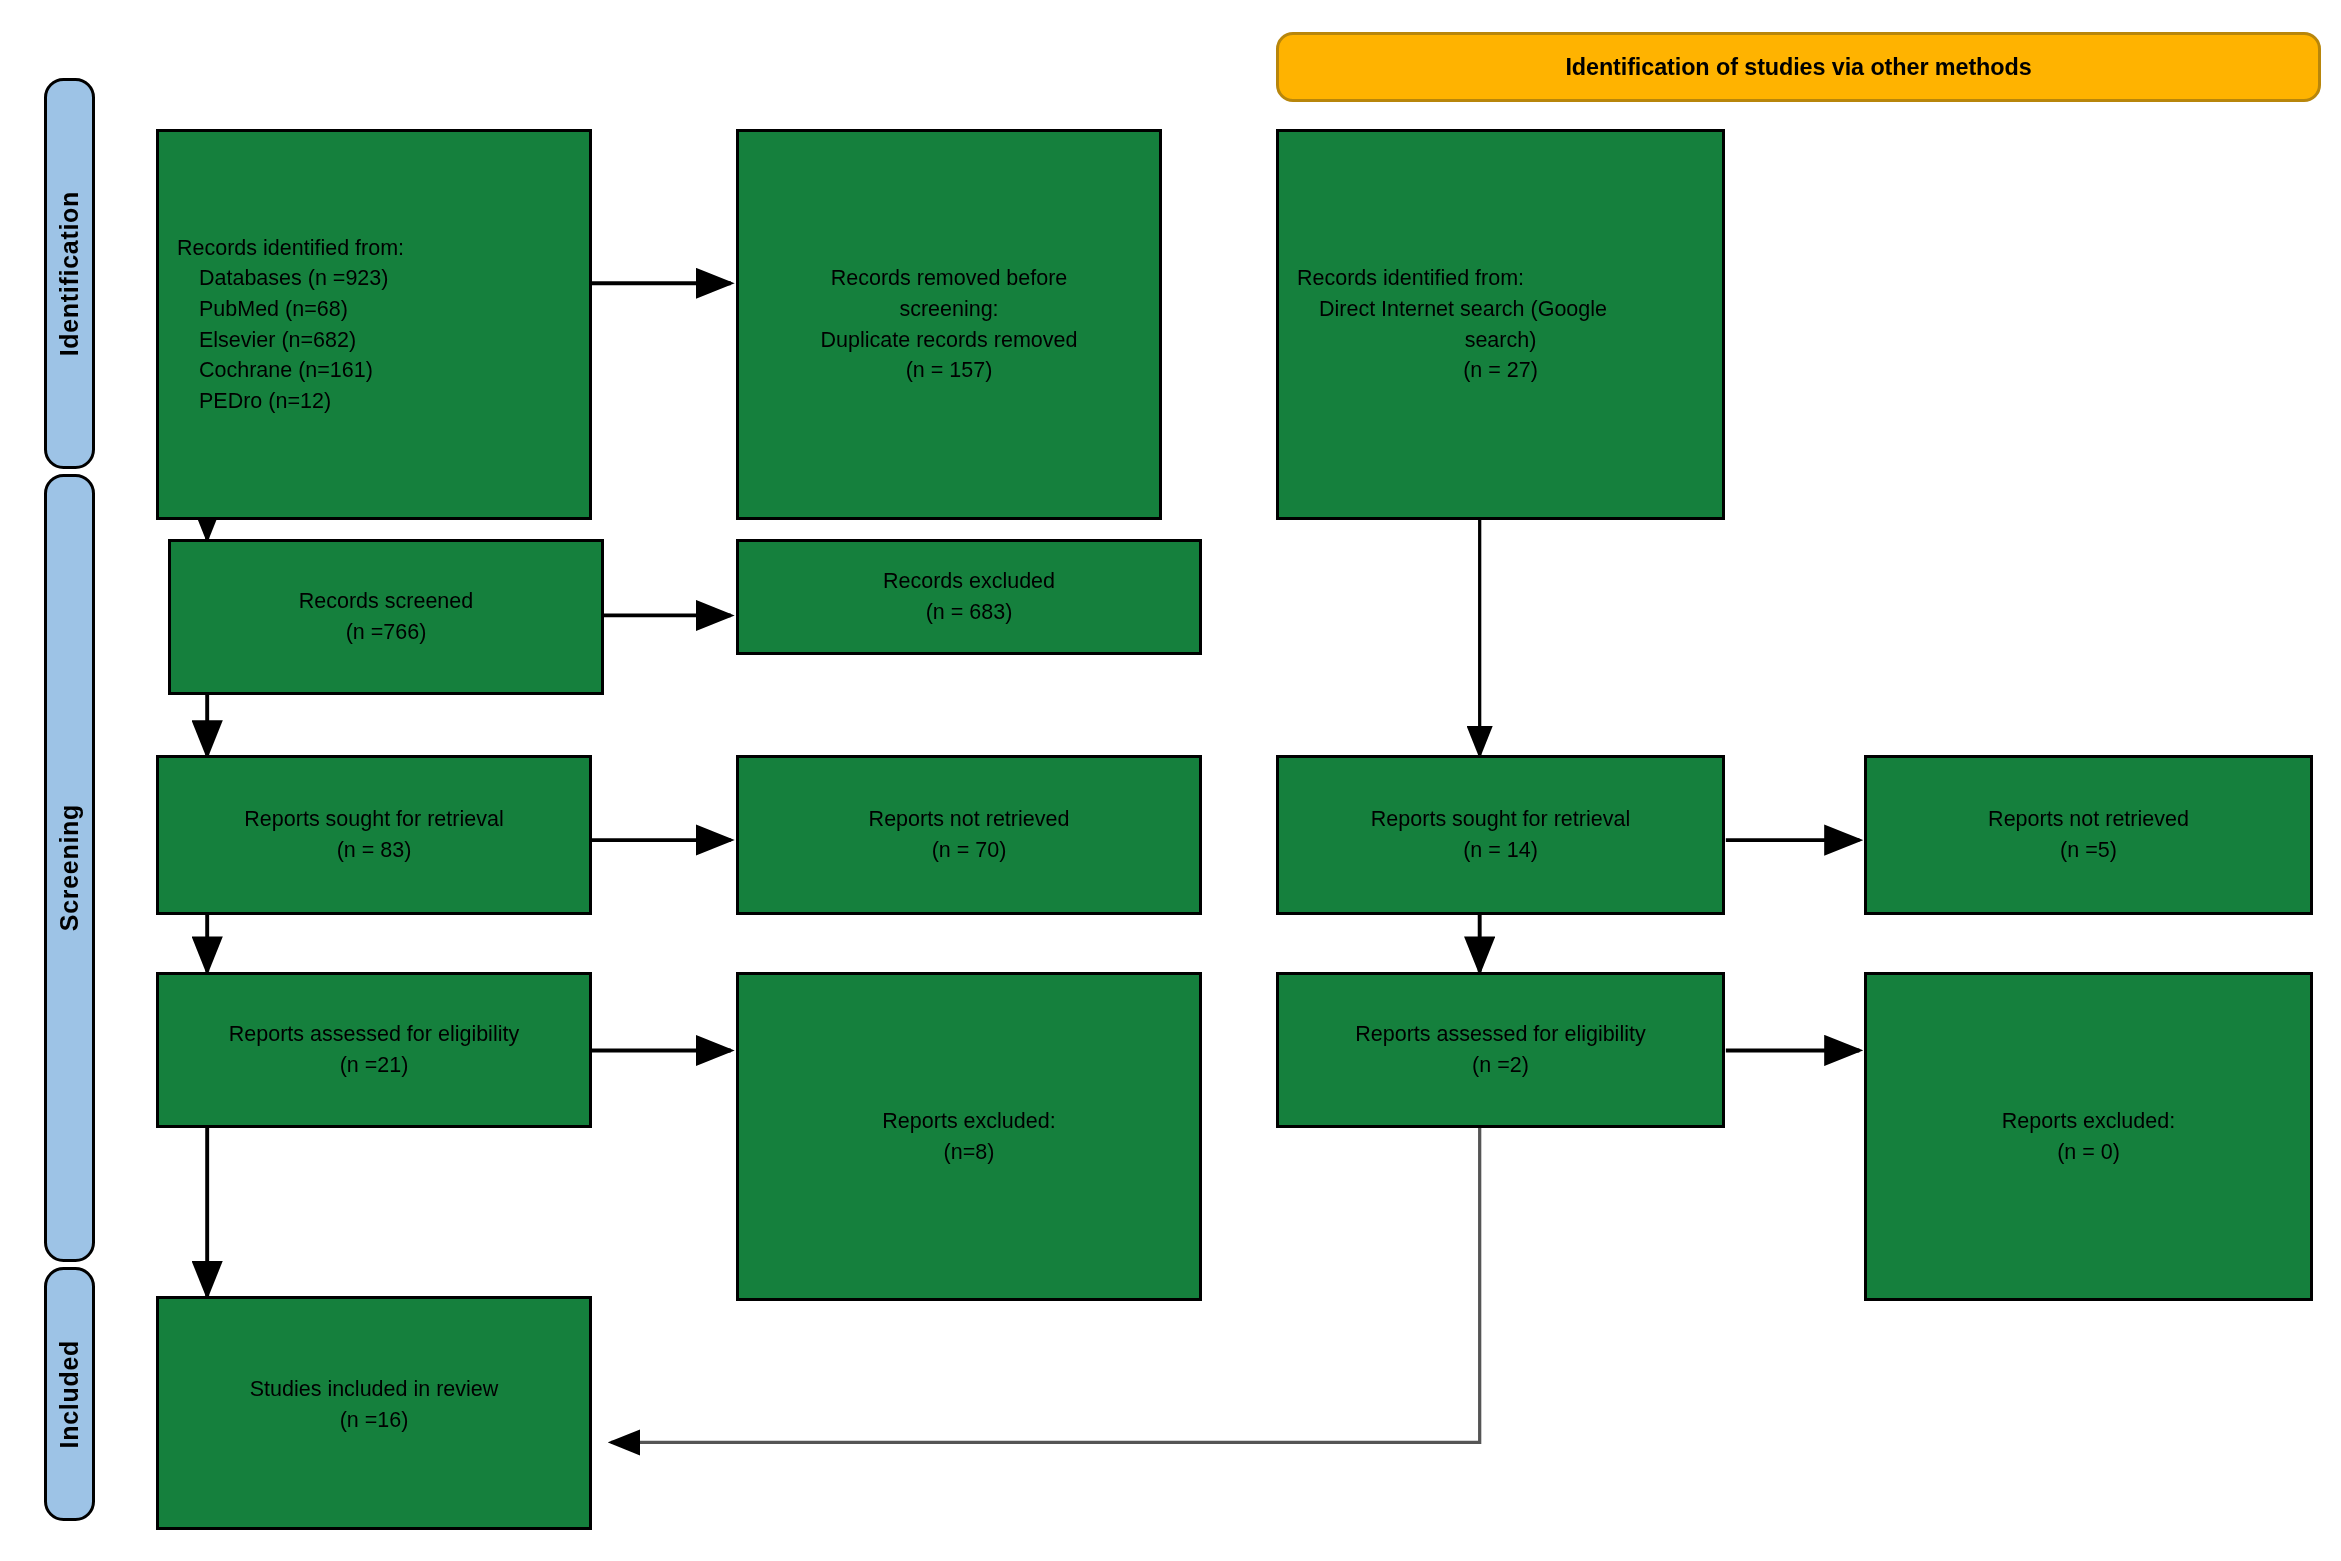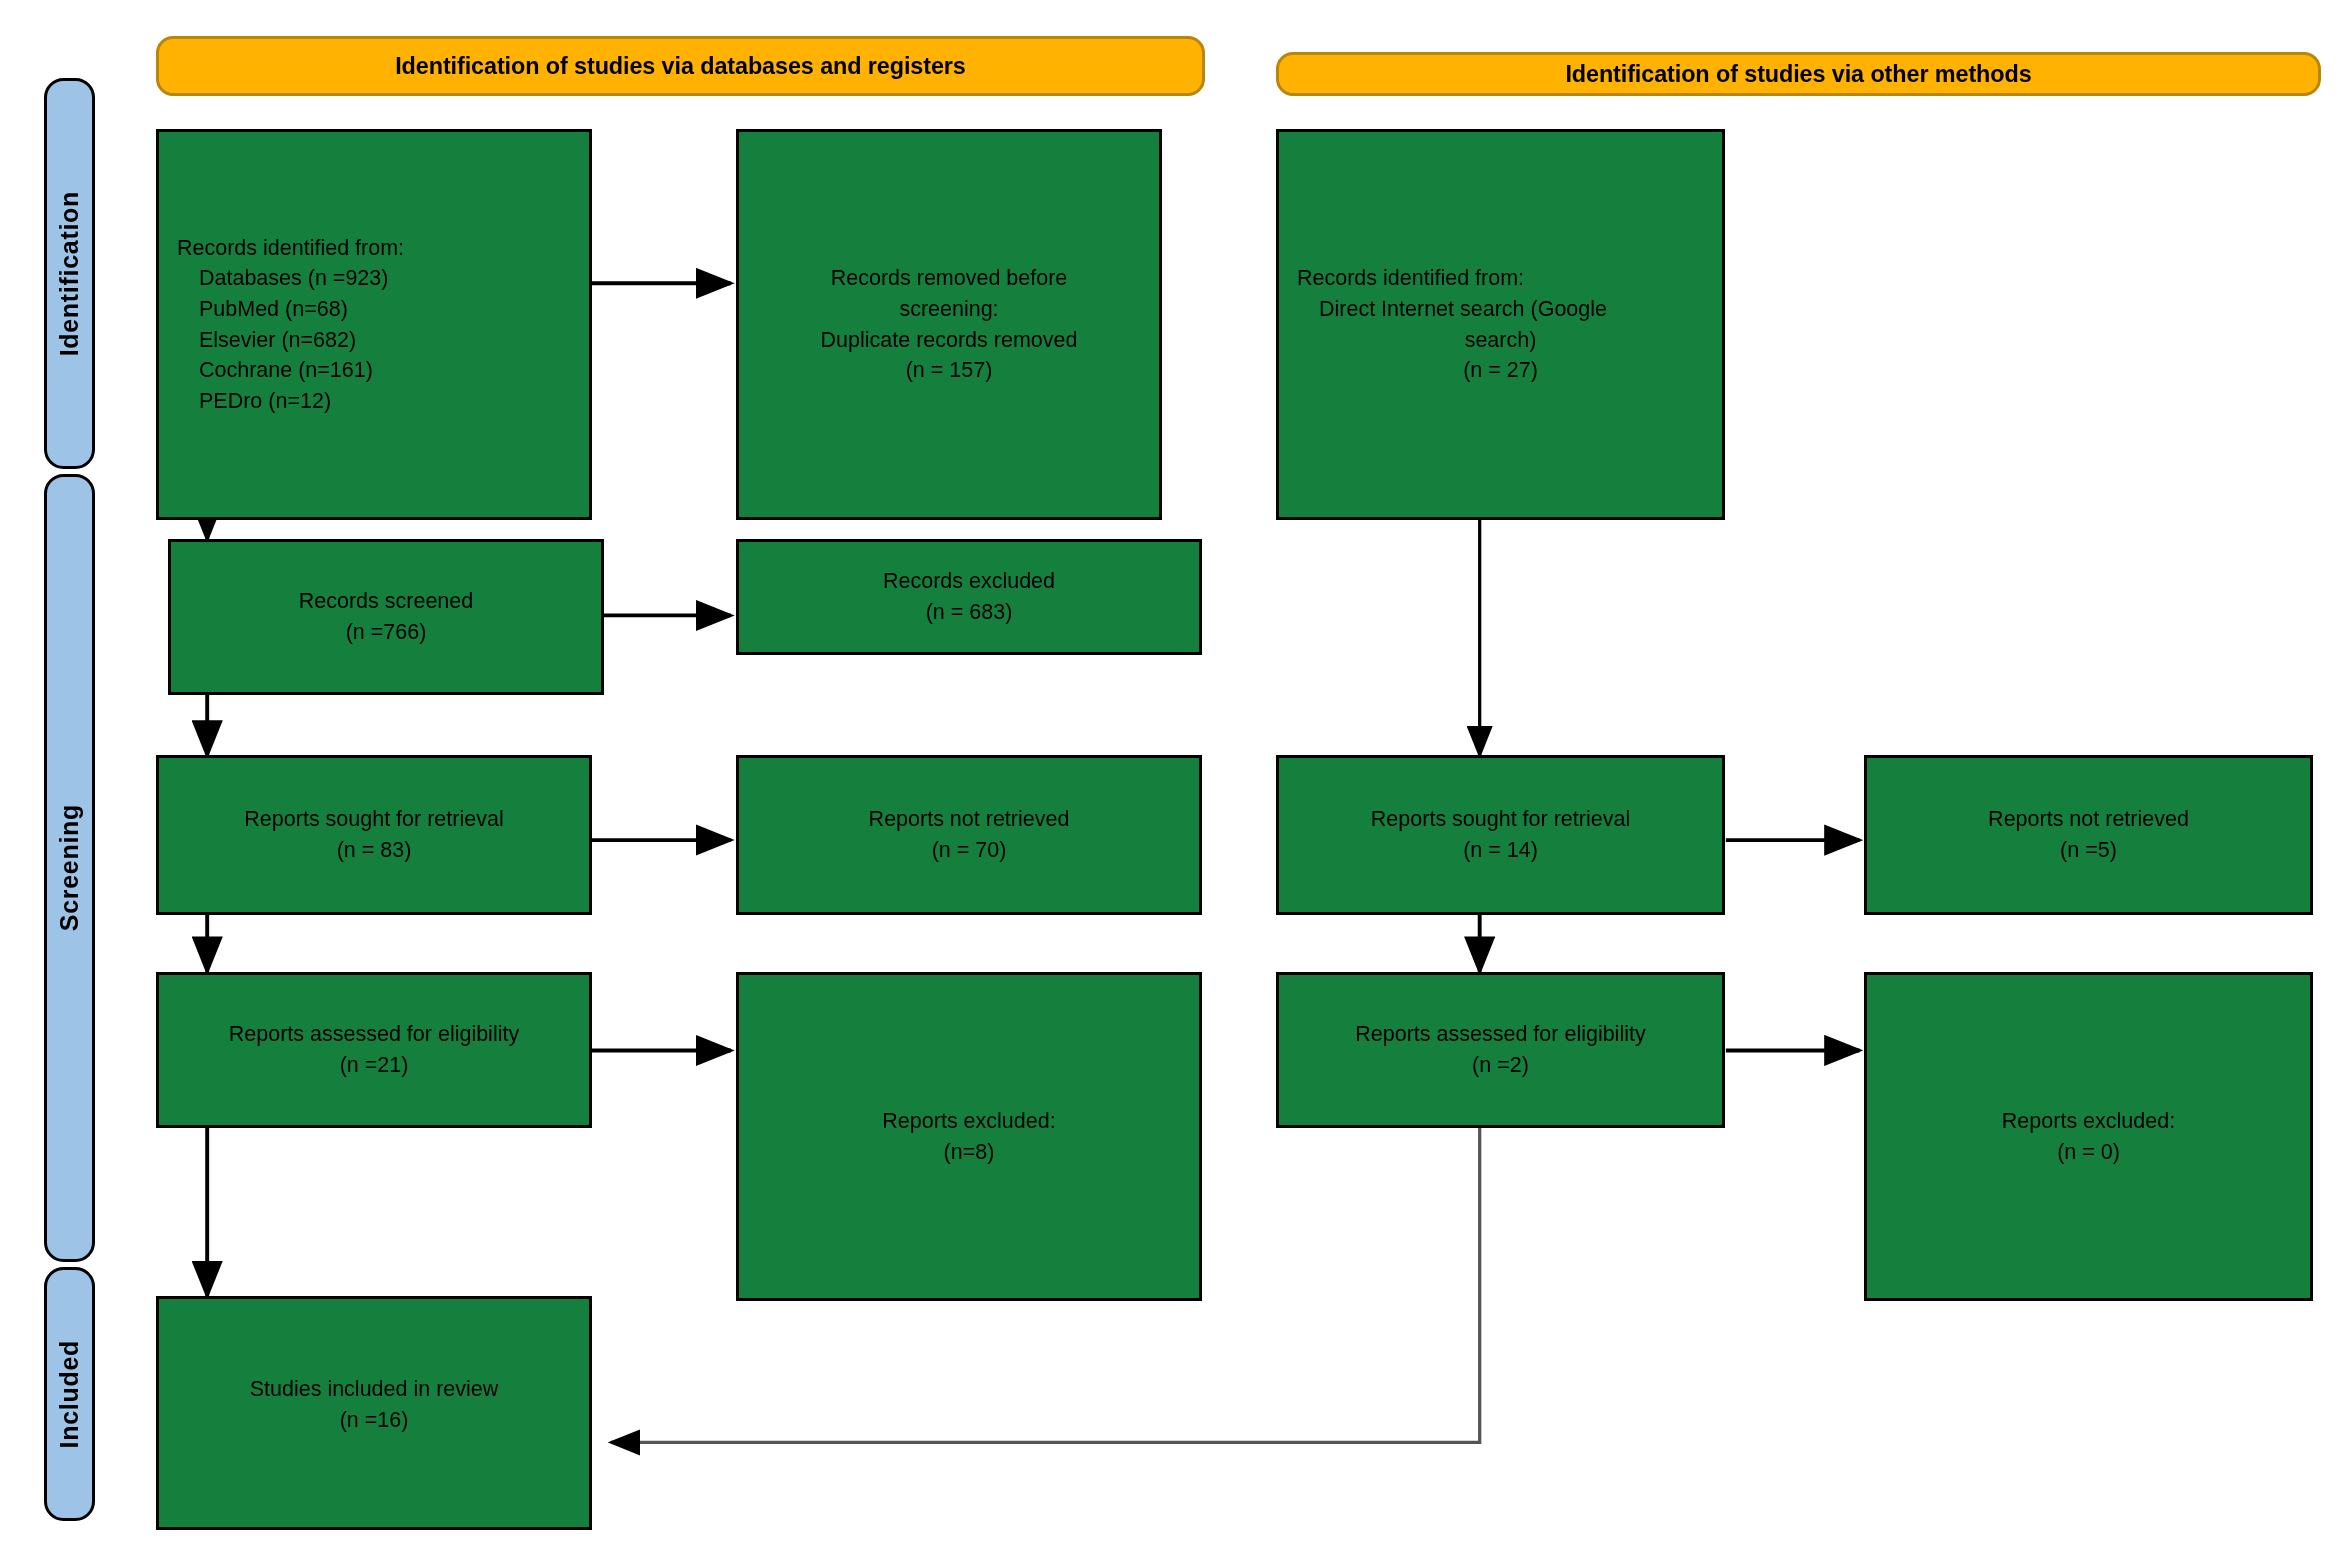--- a/index.html
+++ b/index.html
@@ -128,25 +128,22 @@
   </div>
 
   <div class="stage" style="left:44px; top:474px; width:51px; height:788px;">
     <span class="stage-text">Screening</span>
   </div>
 
   <div class="stage" style="left:44px; top:1267px; width:51px; height:254px;">
     <span class="stage-text">Included</span>
   </div>
 
-  <div class="banner" style="left:156px; top:36px; width:1049px; height:60px;">
-    <span>Identification of studies via databases and registers</span>
-  </div>
-
-  <div class="banner" style="left:1276px; top:52px; width:1045px; height:44px;">
+
+  <div class="banner" style="left:1276px; top:32px; width:1045px; height:70px;">
     <span>Identification of studies via other methods</span>
   </div>
 
   <div class="fbox" style="left:156px; top:129px; width:436px; height:391px;">
     <div class="inner">
       <div class="lead">Records identified from:</div>
       <div class="sub">Databases (n =923)</div>
       <div class="sub">PubMed (n=68)</div>
       <div class="sub">Elsevier (n=682)</div>
       <div class="sub">Cochrane (n=161)</div>

